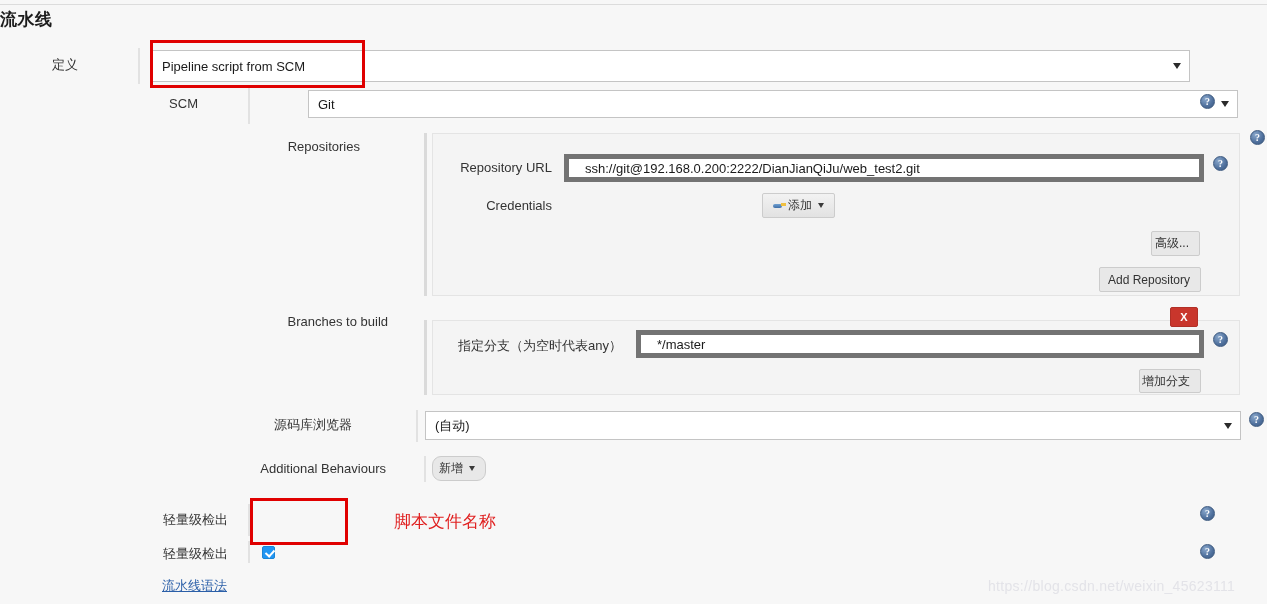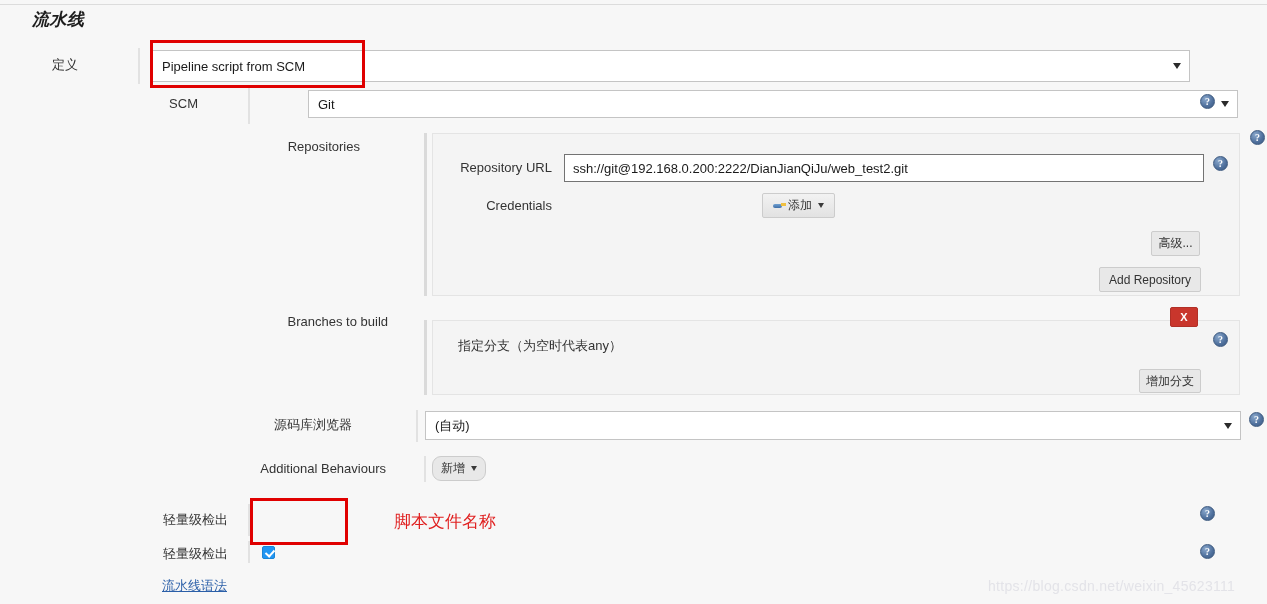--- a/index.html
+++ b/index.html
@@ -17,24 +17,23 @@
   }
 
   
   .top-rule {
     position: absolute; left: 0; top: 4px;
     width: 1267px; height: 1px; background: #dcdcdc;
   }
 
   
   .page-title {
-    position: absolute; left: 32px; top: 8px;
+    position: absolute; left: 0; top: 8px;
     font-size: 17px; font-weight: bold; color: #1c1c1c;
     letter-spacing: 0.5px;
-    font-style: italic;
   }
 
   
   .lbl {
     position: absolute;
     font-size: 13px;
     color: #333333;
     text-align: right;
     white-space: nowrap;
   }
@@ -63,24 +62,24 @@
     width: 0; height: 0;
     border-left: 4.5px solid transparent;
     border-right: 4.5px solid transparent;
     border-top: 6px solid #2b2b2b;
   }
 
   
   .inp {
     position: absolute;
     background: #ffffff;
-    border: 1px solid #737373;
+    border: 5px solid #737373;
     font-size: 13px;
     color: #1a1a1a;
-    padding: 0 8px;
+    padding: 0 16px;
     display: flex; align-items: center;
     white-space: nowrap; overflow: hidden;
   }
 
   
   .panel {
     position: absolute;
     background: #f4f4f4;
     border: 1px solid #e4e4e4;
   }
@@ -90,21 +89,21 @@
   }
 
   
   .btn {
     position: absolute;
     background: #e8e8e8;
     border: 1px solid #cccccc;
     border-radius: 2px;
     font-size: 12px;
     color: #333333;
-    display: flex; align-items: center; justify-content: center;
+    display: flex; align-items: center; justify-content: flex-end;
     white-space: nowrap;
     padding: 0 10px;
     cursor: pointer;
   }
   .btn-gradient {
     background: linear-gradient(#f2f2f2, #e2e2e2);
   }
   .btn-x {
     position: absolute;
     background: #c9362c;
@@ -253,20 +252,23 @@
 
   <div class="help" style="left:1250px; top:130px;">?</div>
 
   <div class="lbl" style="left:190px; top:314px; width:198px;">Branches to build</div>
   <div class="panel-bar" style="left:424px; top:320px; height:75px;"></div>
   <div class="panel" style="left:432px; top:320px; width:808px; height:75px;"></div>
 
   <div class="btn-x" style="left:1170px; top:307px; width:28px; height:20px;">X</div>
 
   <div class="lbl lbl-cjk" style="left:420px; top:337px; width:202px;">指定分支（为空时代表any）</div>
+  <div class="inp" style="left:636px; top:330px; width:568px; height:28px;">
+    <span>*/master</span>
+  </div>
   <div class="help" style="left:1213px; top:332px;">?</div>
 
   <div class="btn" style="left:1139px; top:369px; width:62px; height:24px;">增加分支</div>
 
   <div class="lbl lbl-cjk" style="left:190px; top:416px; width:162px;">源码库浏览器</div>
   <div class="sep" style="left:416px; top:410px; height:32px;"></div>
   <div class="sel" style="left:425px; top:411px; width:816px; height:29px;">
     <span>(自动)</span>
     <span class="caret"></span>
   </div>

